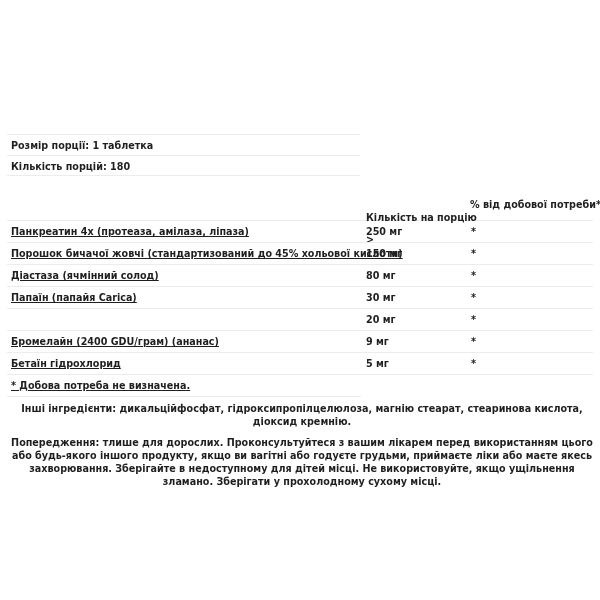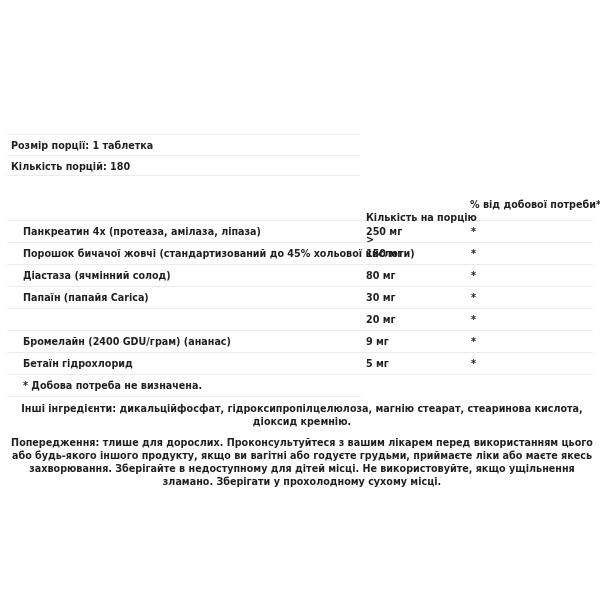--- a/index.html
+++ b/index.html
@@ -30,21 +30,21 @@
   }
   .table {
     border-top: 1px solid #ececec;
     width: 586px;
   }
   .trow {
     position: relative; height: 21px; line-height: 21px;
     border-bottom: 1px solid #ececec;
     white-space: nowrap;
   }
-  .trow .name { position: absolute; left: 16px; }
+  .trow .name { position: absolute; left: 4px; text-decoration: underline; }
   .trow .amt { position: absolute; left: 359px; }
   .trow .dv { position: absolute; left: 464px; }
   .trow.footnote { width: 354px; }
   .notes { position: absolute; left: 7px; top: 402px; width: 586px; text-align: center; }
   .notes p { margin: 0 0 8px 4px; line-height: 13px; }
 </style>
 </head>
 <body>
 
 <div class="wrap">

